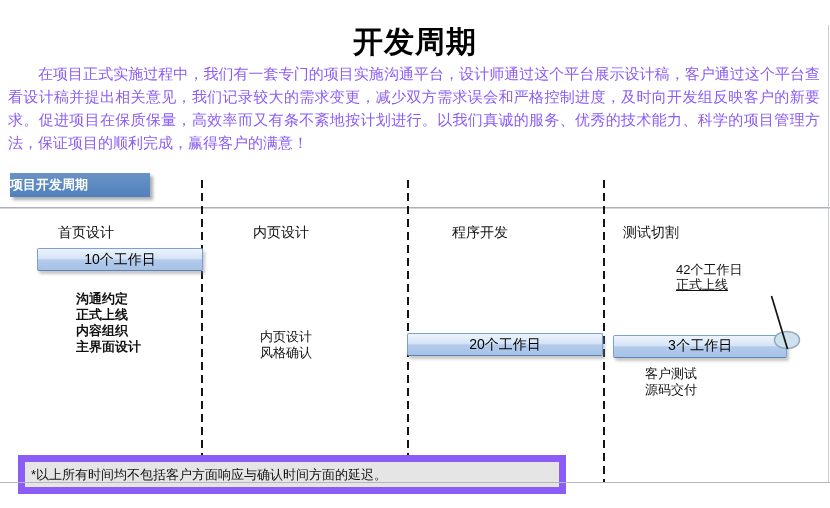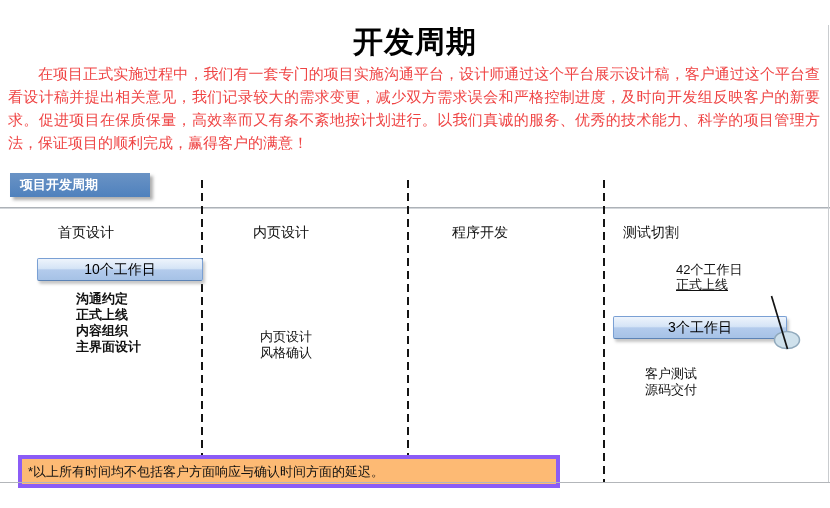--- a/index.html
+++ b/index.html
@@ -6,29 +6,29 @@
   #canvas{
     position:relative;width:830px;height:508px;background:#ffffff;
     font-family:"Liberation Sans","DejaVu Sans",sans-serif;color:#1a1a1a;overflow:hidden;
   }
   .page-title{
     position:absolute;top:22px;left:0;width:830px;text-align:center;
     font-size:30px;font-weight:bold;color:#000;letter-spacing:1px;
   }
   .intro{
     position:absolute;top:62px;left:8px;width:812px;
-    font-size:15px;line-height:23px;text-align:justify;text-indent:2em;color:#ef4444;
+    font-size:15px;line-height:23px;text-align:justify;text-indent:2em;color:#8b5cf6;
   }
   .section-header{
     position:absolute;left:10px;top:173px;width:140px;height:24px;
     background:linear-gradient(#6a93c5,#4f81bd);
     box-shadow:3px 3px 3px rgba(110,110,110,.55);
   }
   .section-header span{
-    display:block;padding-left:10px;line-height:24px;
+    display:block;line-height:24px;
     font-size:13px;font-weight:bold;color:#fff;
   }
   .hr-top{
     position:absolute;left:0;top:207px;width:830px;height:2px;
     background:linear-gradient(#9aa0a6,#e6e9ec);
   }
   .hr-bottom{
     position:absolute;left:0;top:482px;width:830px;height:1px;background:#b3b6ba;
   }
   .right-border{
@@ -53,21 +53,21 @@
     position:absolute;font-size:13px;line-height:16px;color:#111;white-space:nowrap;
   }
   .callout-text{
     position:absolute;left:676px;top:262px;width:94px;text-align:left;
     font-size:13px;line-height:15px;color:#111;
   }
   .callout-text .u{text-decoration:underline;}
   #overlay{position:absolute;left:0;top:0;width:830px;height:508px;pointer-events:none;z-index:3;}
   .note-box{
     position:absolute;left:18px;top:455px;width:534px;height:25px;
-    border:4px solid #8b5cf6;background:#fdba74;
+    border:7px solid #8b5cf6;background:#e5e5e5;
   }
   .note-box span{
     display:block;padding-left:6px;font-size:13px;line-height:25px;color:#111;white-space:nowrap;
   }
 </style>
 </head>
 <body>
 
 <div id="canvas">
 
@@ -83,22 +83,23 @@
 
   <div class="divider" id="div1"></div>
   <div class="divider" id="div2"></div>
   <div class="divider" id="div3"></div>
 
   <div class="phase-label" style="left:58px;">首页设计</div>
   <div class="phase-label" style="left:253px;">内页设计</div>
   <div class="phase-label" style="left:452px;">程序开发</div>
   <div class="phase-label" style="left:623px;">测试切割</div>
 
-  <div class="bar" style="left:37px;top:258px;width:164px;">10个工作日</div>
-  <div class="bar" style="left:613px;top:316px;width:172px;">3个工作日</div>
+  <div class="bar" style="left:37px;top:248px;width:164px;">10个工作日</div>
+  <div class="bar" style="left:407px;top:333px;width:194px;">20个工作日</div>
+  <div class="bar" style="left:613px;top:335px;width:172px;font-family:Liberation Mono, monospace;">3个工作日</div>
 
   <div class="tasks" style="left:76px;top:291px;font-weight:bold;">
     <div>沟通约定</div>
     <div>正式上线</div>
     <div>内容组织</div>
     <div>主界面设计</div>
   </div>
 
   <div class="tasks" style="left:260px;top:329px;">
     <div>内页设计</div>

